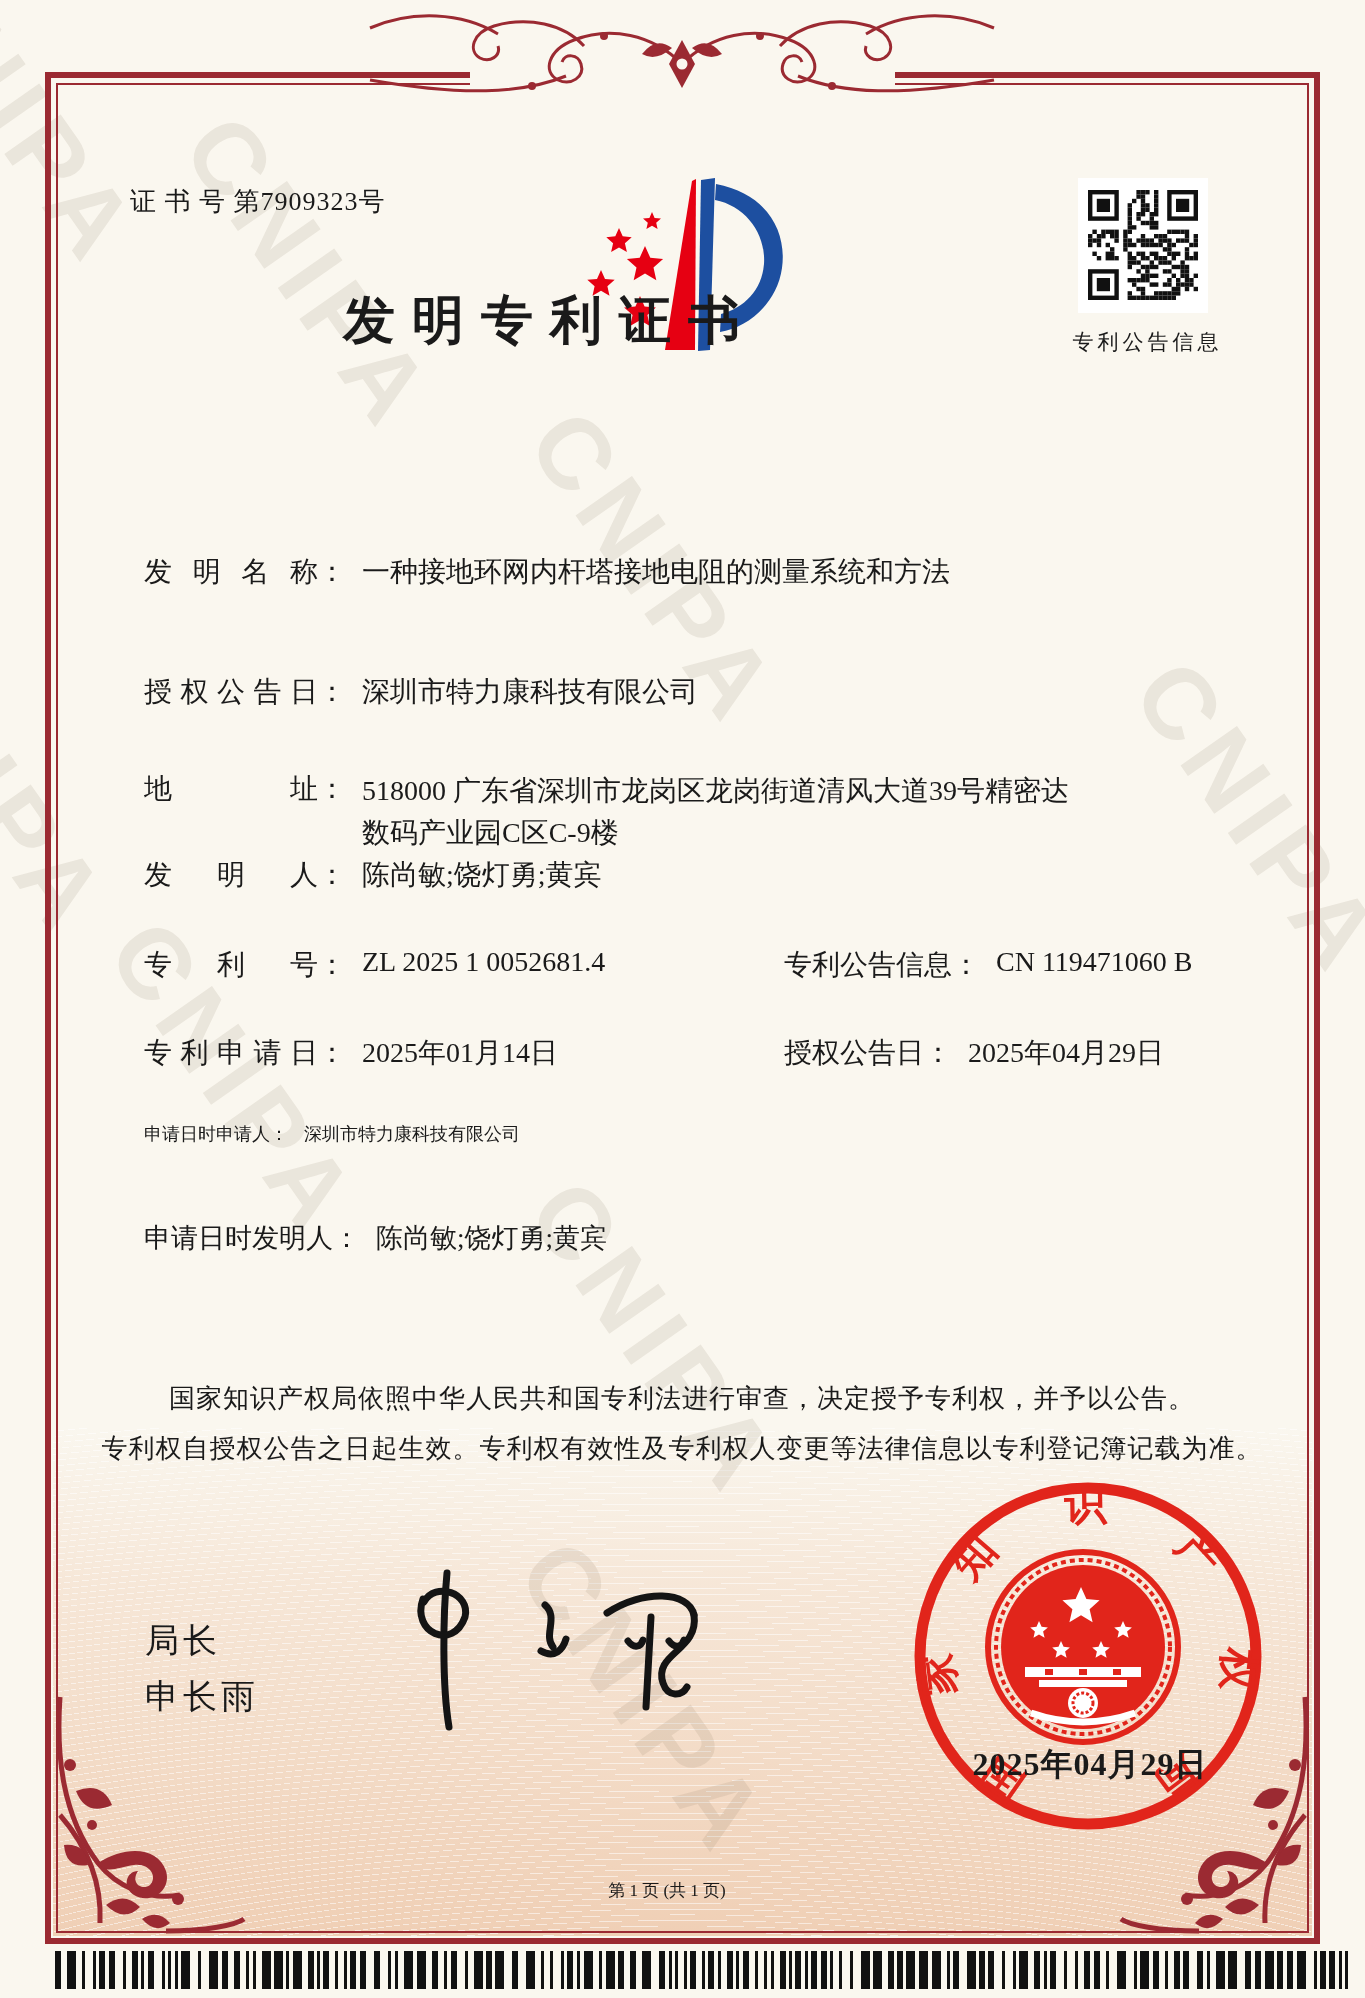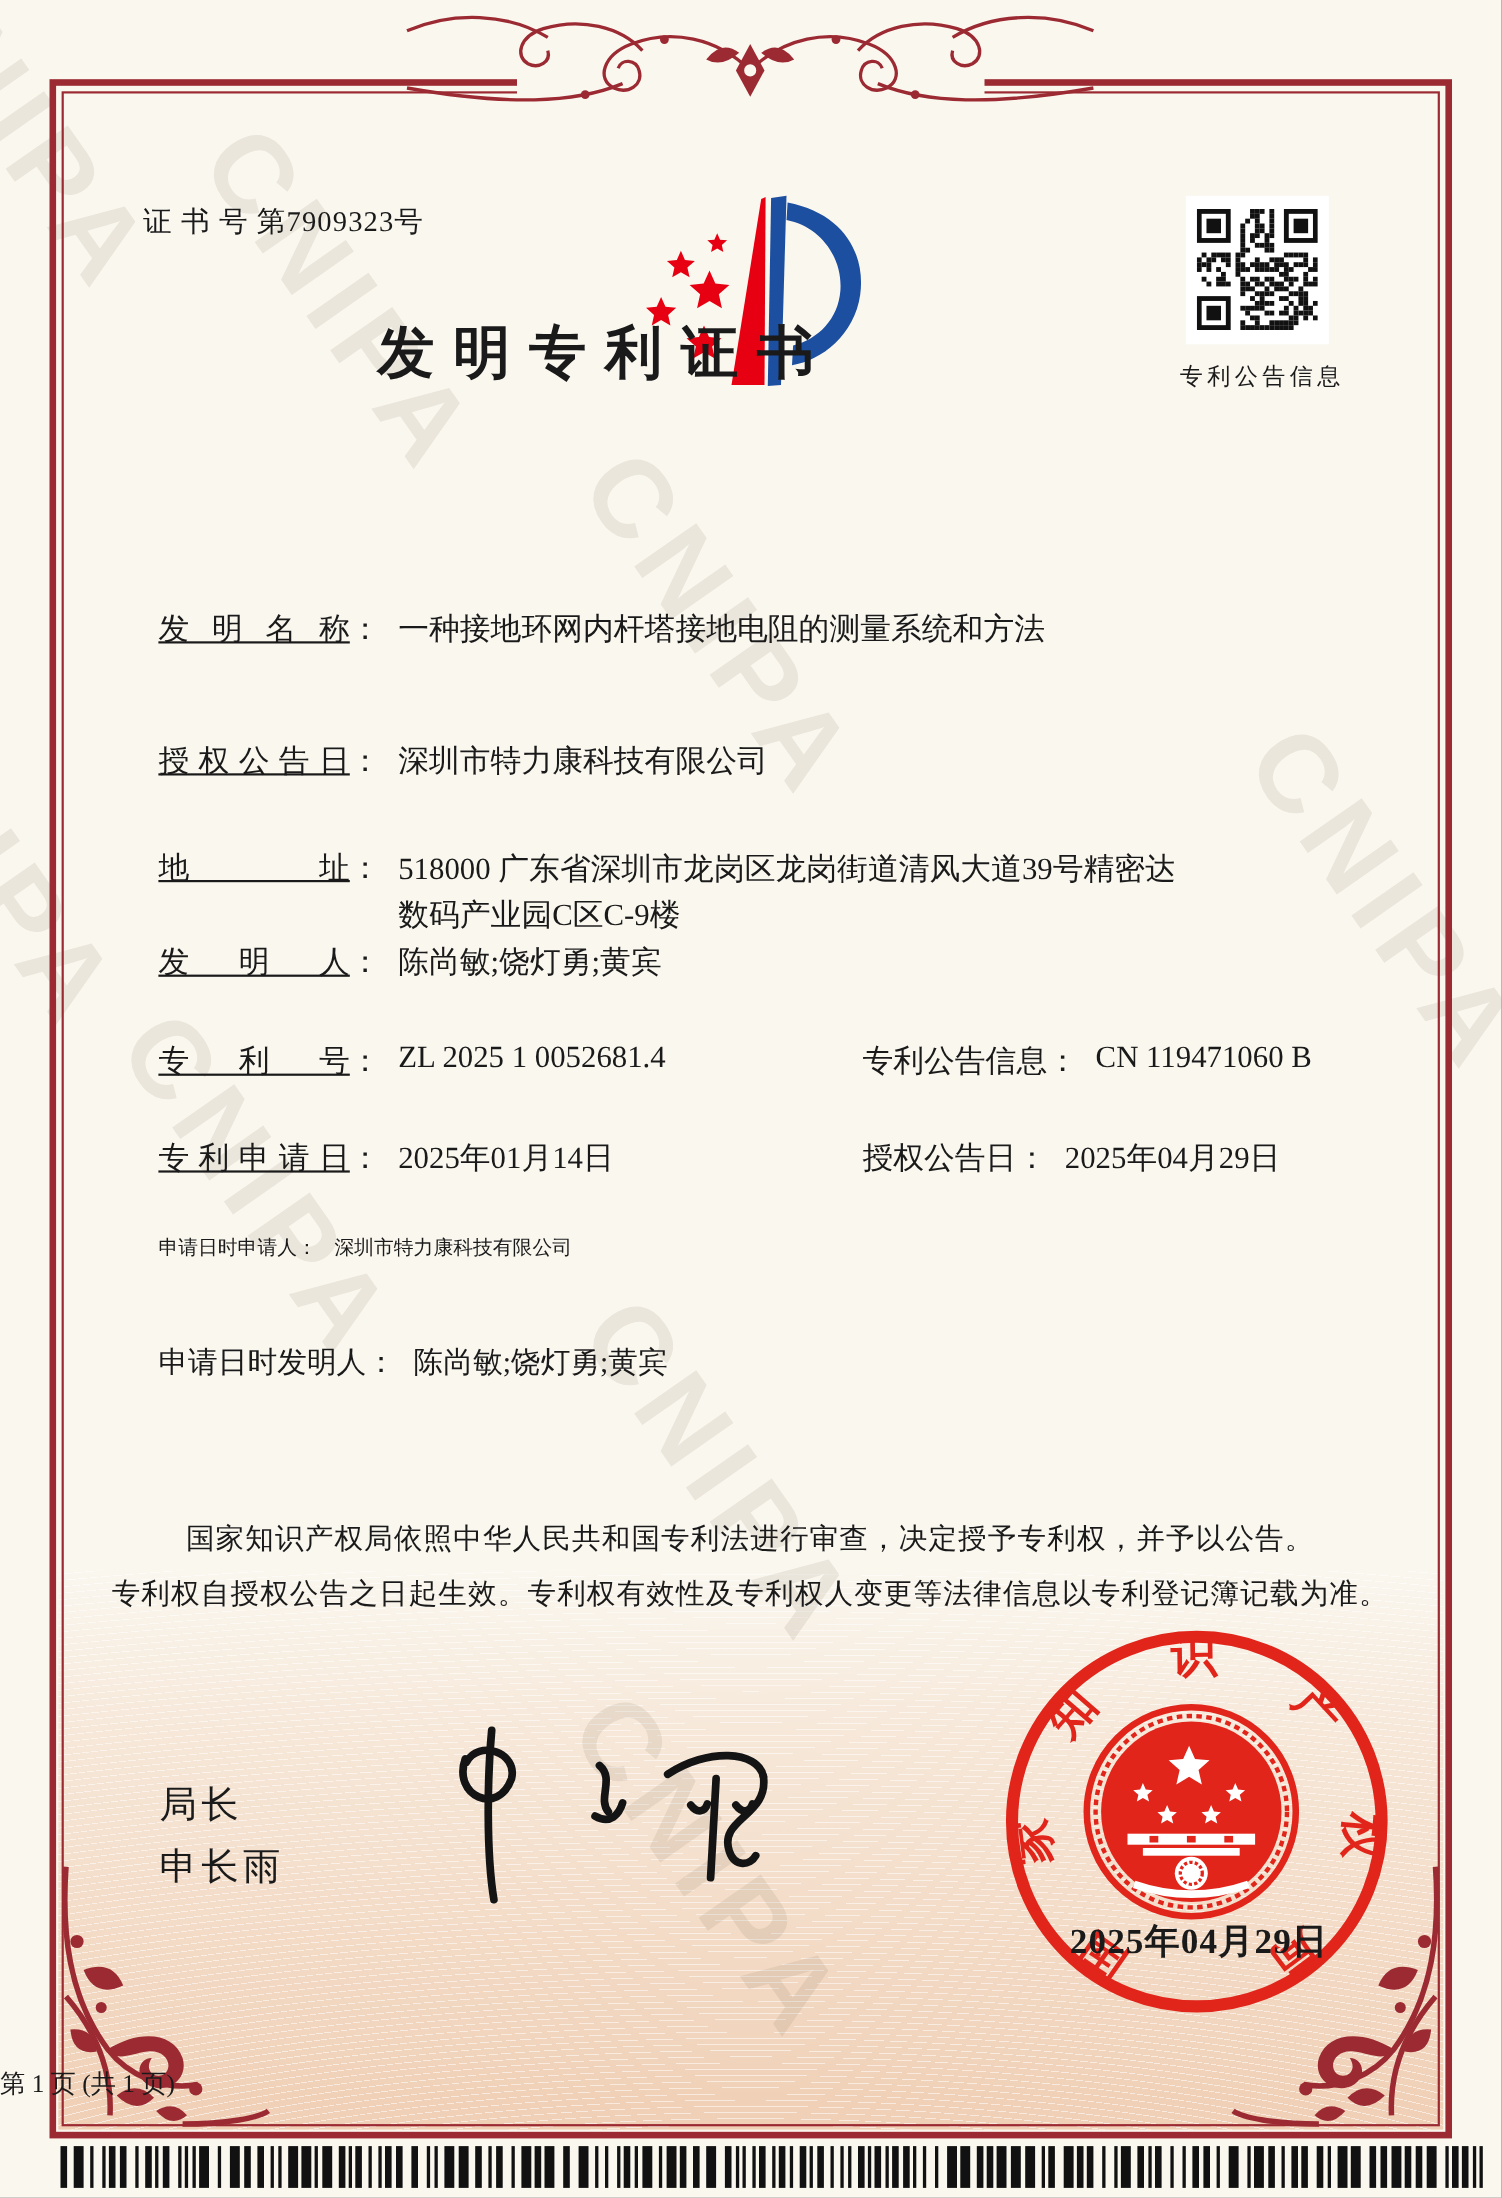--- a/index.html
+++ b/index.html
@@ -34,30 +34,30 @@
   .content{position:absolute;z-index:5;left:0;top:0;width:100%;height:100%;}
   .cert-no{position:absolute;left:130px;top:184px;font-size:26px;letter-spacing:1px;}
   .title{position:absolute;left:0;top:286px;width:1085px;text-align:center;
     font-size:52px;font-weight:700;letter-spacing:2px;}
   .qr-box{position:absolute;left:1078px;top:178px;width:130px;height:135px;background:#ffffff;}
   .qr-box svg{position:absolute;left:10px;top:12px;}
   .qr-label{position:absolute;left:1040px;top:328px;width:215px;text-align:center;
     font-size:21px;letter-spacing:4px;}
   .row{position:absolute;left:144px;font-size:28px;white-space:nowrap;}
   .row2{position:absolute;left:784px;font-size:28px;white-space:nowrap;}
-  .flabel{display:inline-block;width:174px;text-align:justify;text-align-last:justify;vertical-align:top;text-decoration:underline;}
+  .flabel{display:inline-block;width:174px;text-align:justify;text-align-last:justify;vertical-align:top;}
   .flabel-n{display:inline-block;vertical-align:top;}
   .fvalue{display:inline-block;margin-left:16px;vertical-align:top;}
   .addr-val{line-height:42px;}
   .statement{position:absolute;left:52px;width:1260px;text-align:center;font-size:26px;letter-spacing:1px;}
   .director{position:absolute;left:145px;font-size:34px;letter-spacing:4px;
     font-family:Liberation Sans, sans-serif;font-weight:500;}
   .seal-date{position:absolute;left:958px;top:1743px;width:264px;text-align:center;
     font-size:32px;letter-spacing:1px;font-weight:700;z-index:7;}
-  .footer-page{position:absolute;left:0;top:1879px;width:1334px;text-align:left;font-size:23px;}
+  .footer-page{position:absolute;left:0;top:1879px;width:1334px;text-align:center;font-size:17px;}
   .barcode{position:absolute;z-index:6;left:55px;top:1951px;height:38px;font-size:0;white-space:nowrap;}
   .barcode .bar{display:inline-block;height:38px;background:#111;}
   .barcode .sp{display:inline-block;height:38px;}
   .sig{position:absolute;left:395px;top:1555px;z-index:6;}
   .seal-svg{position:absolute;left:908px;top:1475px;z-index:6;}
   .logo-svg{position:absolute;left:572px;top:170px;}
 </style>
 </head>
 <body>
 

